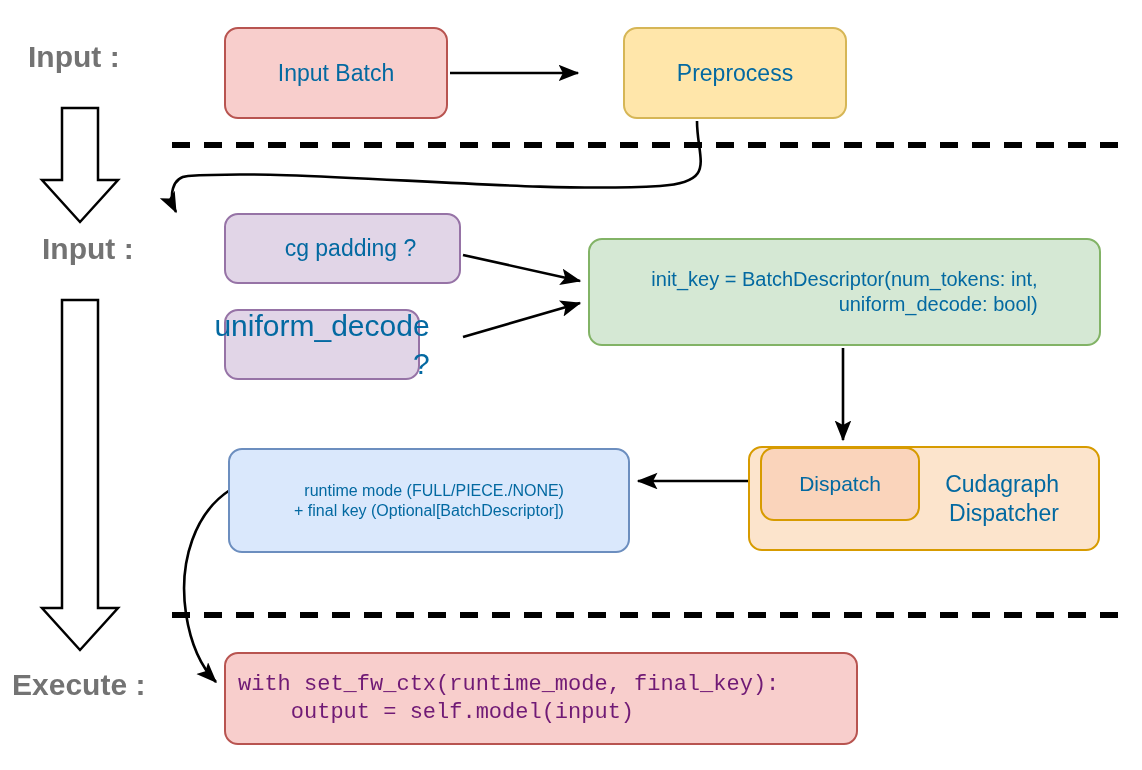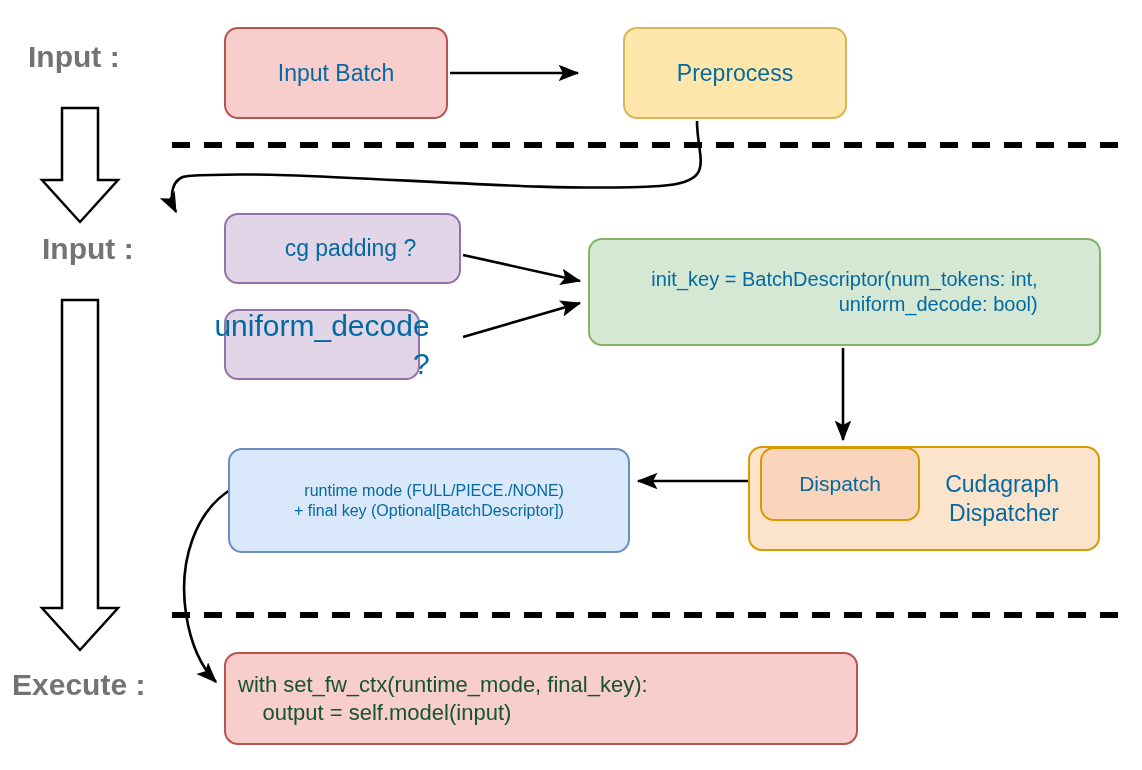--- a/index.html
+++ b/index.html
@@ -41,27 +41,27 @@
     white-space: pre-line;
   }
   .stage-label {
     position: absolute;
     font-family: "Liberation Sans", sans-serif;
     font-weight: bold;
     color: #737373;
     white-space: nowrap;
   }
   .code-node {
-    font-family: Liberation Sans, sans-serif;
+    font-family: Liberation Mono, monospace;
     white-space: pre;
     text-align: left;
     justify-content: flex-start;
     align-items: center;
     padding-left: 12px;
-    color: #14532d;
+    color: #701a75;
   }
 
   
   #node-input-batch   { left:224px; top:27px;  width:224px; height:92px;  font-size:23px; }
   #node-preprocess    { left:585px; top:27px;  width:224px; height:92px;  font-size:23px; }
   #node-cg-padding    { left:224px; top:213px; width:237px; height:71px;  font-size:23px;padding-left:16px; }
   #node-uniform-dec   { left:224px; top:293px; width:196px; height:71px;  font-size:30px;margin-top:16px; }
   #node-init-key      { left:588px; top:238px; width:513px; height:108px; font-size:20px; }
   #node-cudagraph     { left:748px; top:446px; width:352px; height:105px; font-size:23px;
                         align-items:flex-start; justify-content:flex-end;

